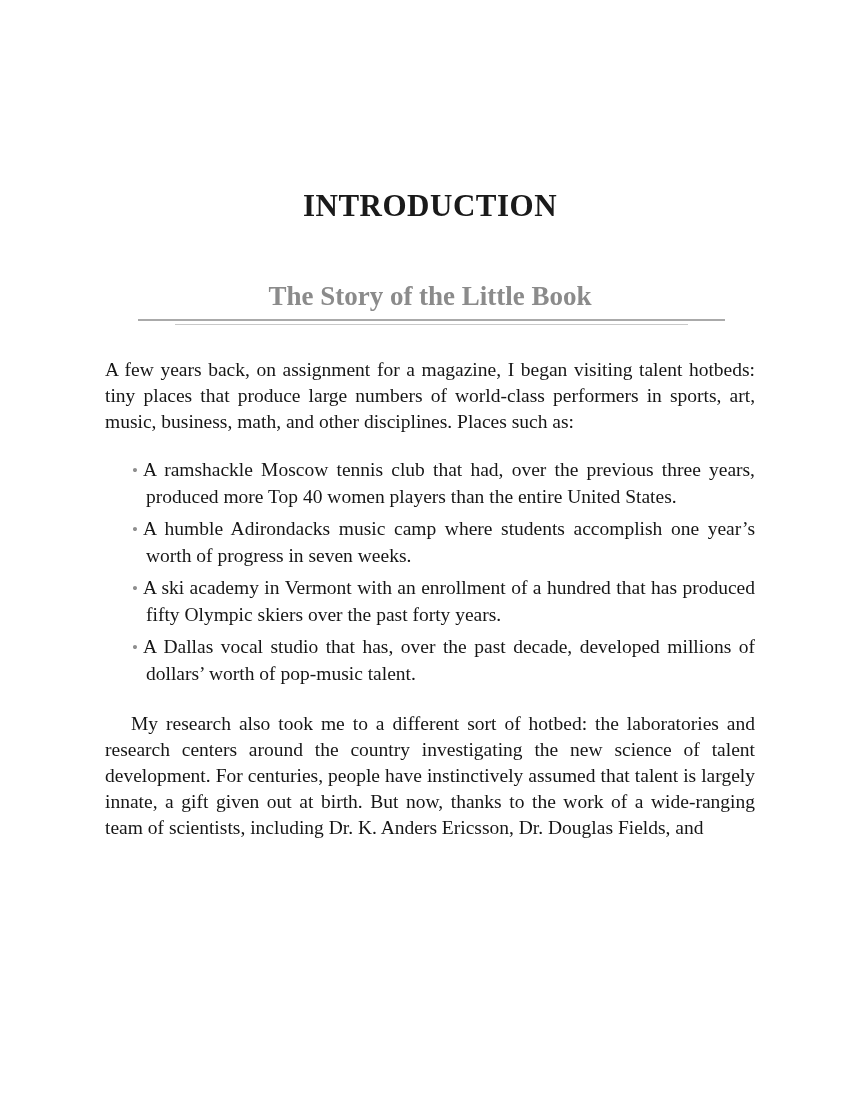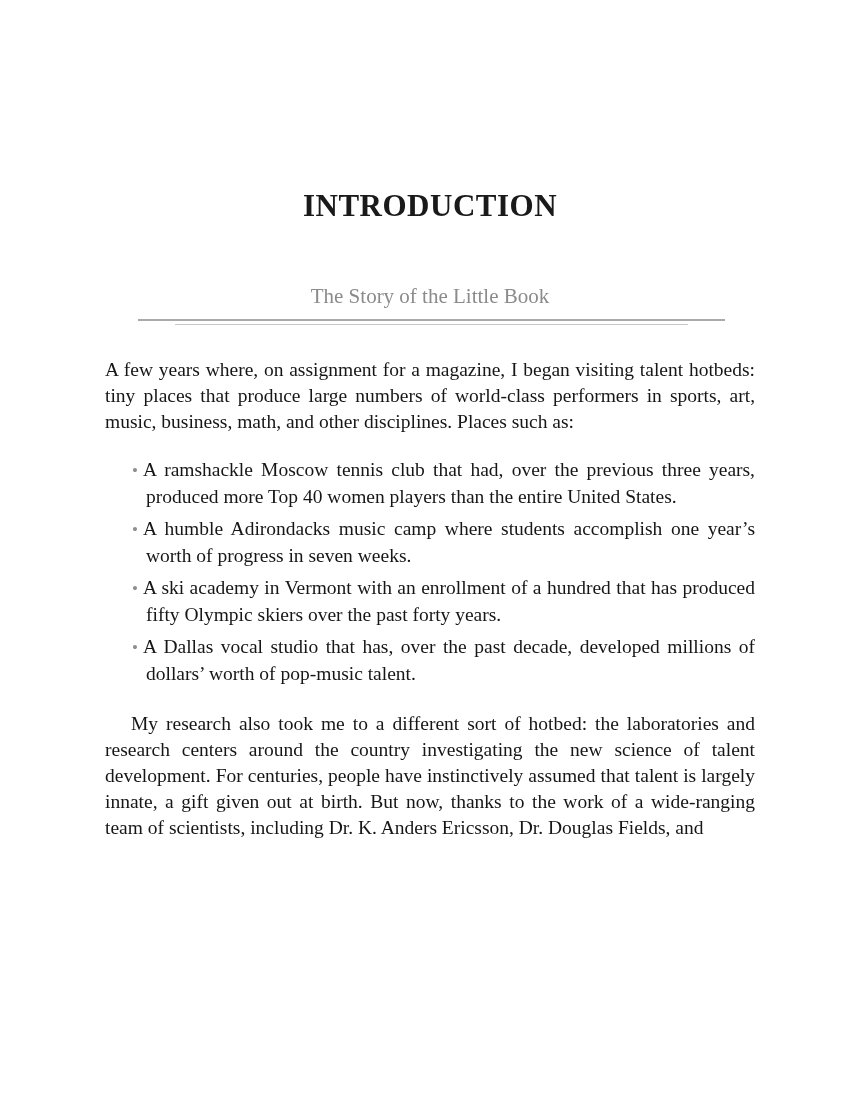--- a/index.html
+++ b/index.html
@@ -26,23 +26,23 @@
     text-align: center;
     font-size: 31px;
     line-height: 34px;
     font-weight: bold;
     letter-spacing: 0.5px;
     color: #1a1a1a;
   }
   .section-subtitle {
     margin: 61px 0 0 0;
     text-align: center;
-    font-size: 21px;
+    font-size: 27px;
     line-height: 24px;
-    font-weight: normal;
+    font-weight: bold;
     color: #8b8b8b;
   }
   .divider {
     margin-top: 11px;
     height: 10px;
   }
   .rule-primary {
     width: 587px;
     margin-left: 33px;
     height: 0;
@@ -100,21 +100,21 @@
 
     <h1 class="chapter-title">INTRODUCTION</h1>
 
     <h2 class="section-subtitle">The Story of the Little Book</h2>
 
     <div class="divider">
       <div class="rule-primary"></div>
       <div class="rule-secondary"></div>
     </div>
 
-    <p class="body-text para-first">A few years where, on assignment for a magazine, I began visiting talent hotbeds: tiny places that produce large numbers of world-class performers in sports, art, music, business, math, and other disciplines. Places such as:</p>
+    <p class="body-text para-first">A few years back, on assignment for a magazine, I began visiting talent hotbeds: tiny places that produce large numbers of world-class performers in sports, art, music, business, math, and other disciplines. Places such as:</p>
 
     <ul class="hotbed-list">
       <li>
         <span class="bullet-glyph">•</span><span>A ramshackle Moscow tennis club that had, over the previous three years, produced more Top 40 women players than the entire United States.</span>
       </li>
       <li>
         <span class="bullet-glyph">•</span><span>A humble Adirondacks music camp where students accomplish one year’s worth of progress in seven weeks.</span>
       </li>
       <li>
         <span class="bullet-glyph">•</span><span>A ski academy in Vermont with an enrollment of a hundred that has produced fifty Olympic skiers over the past forty years.</span>

